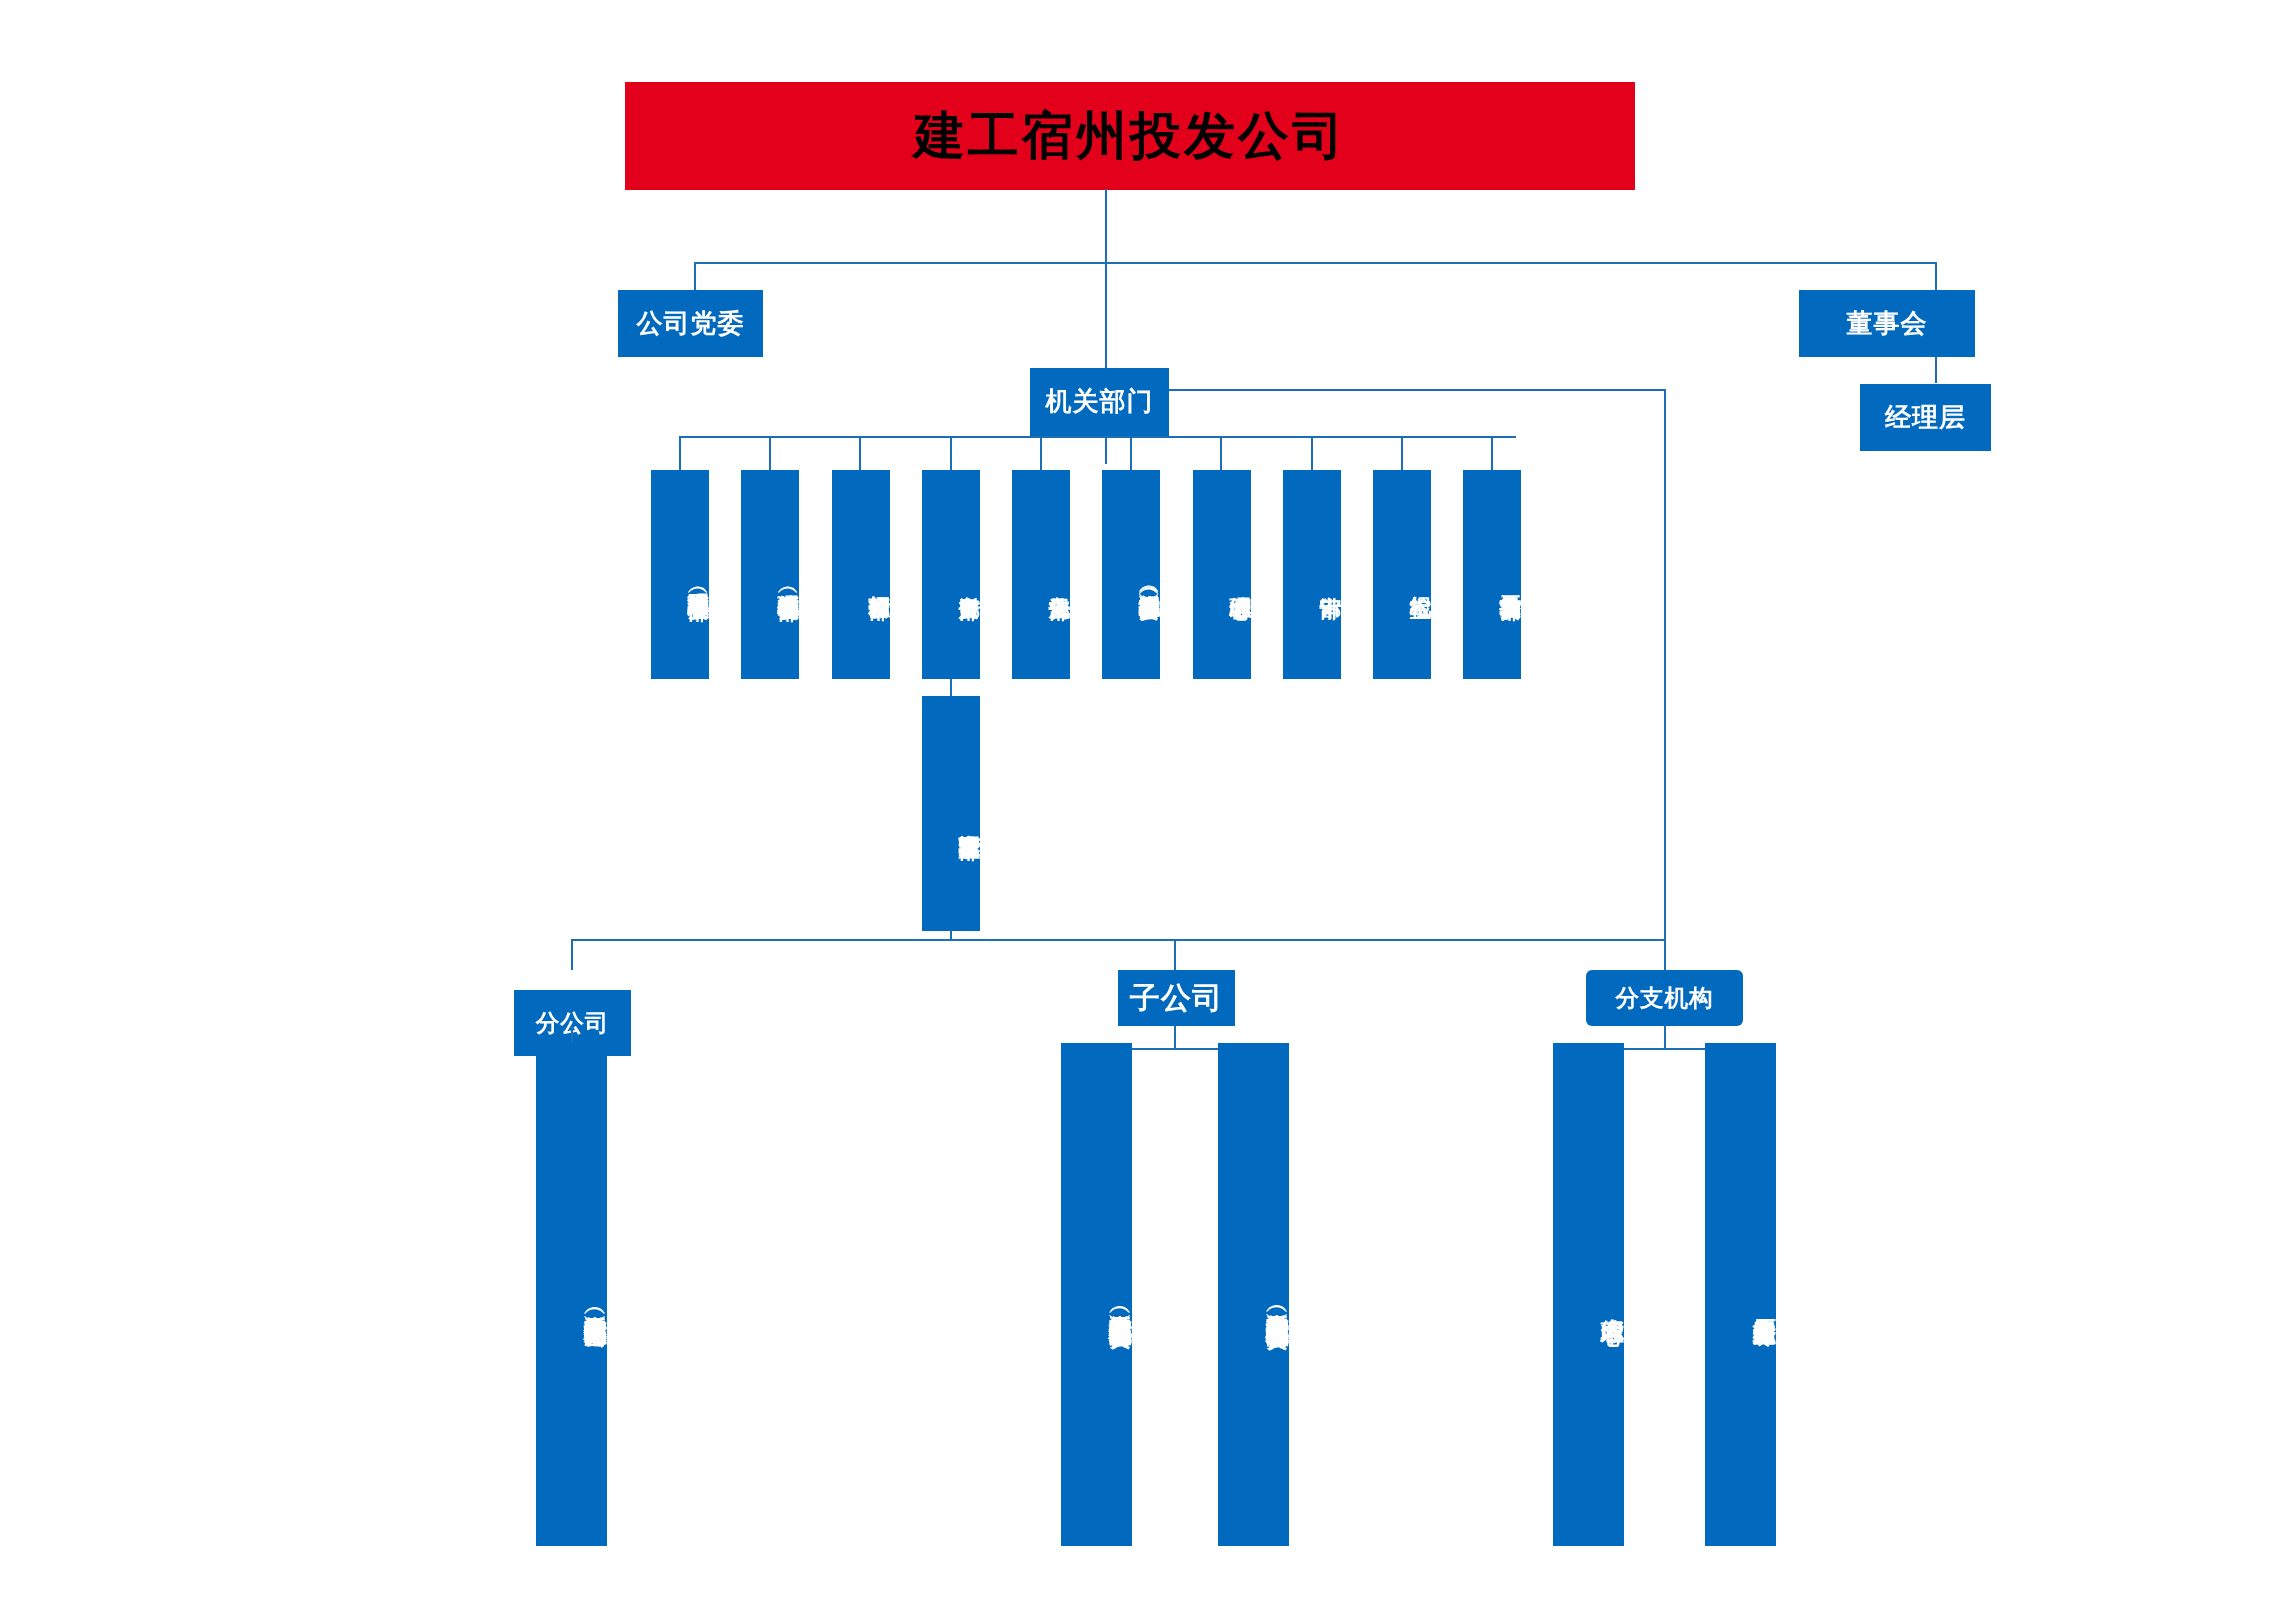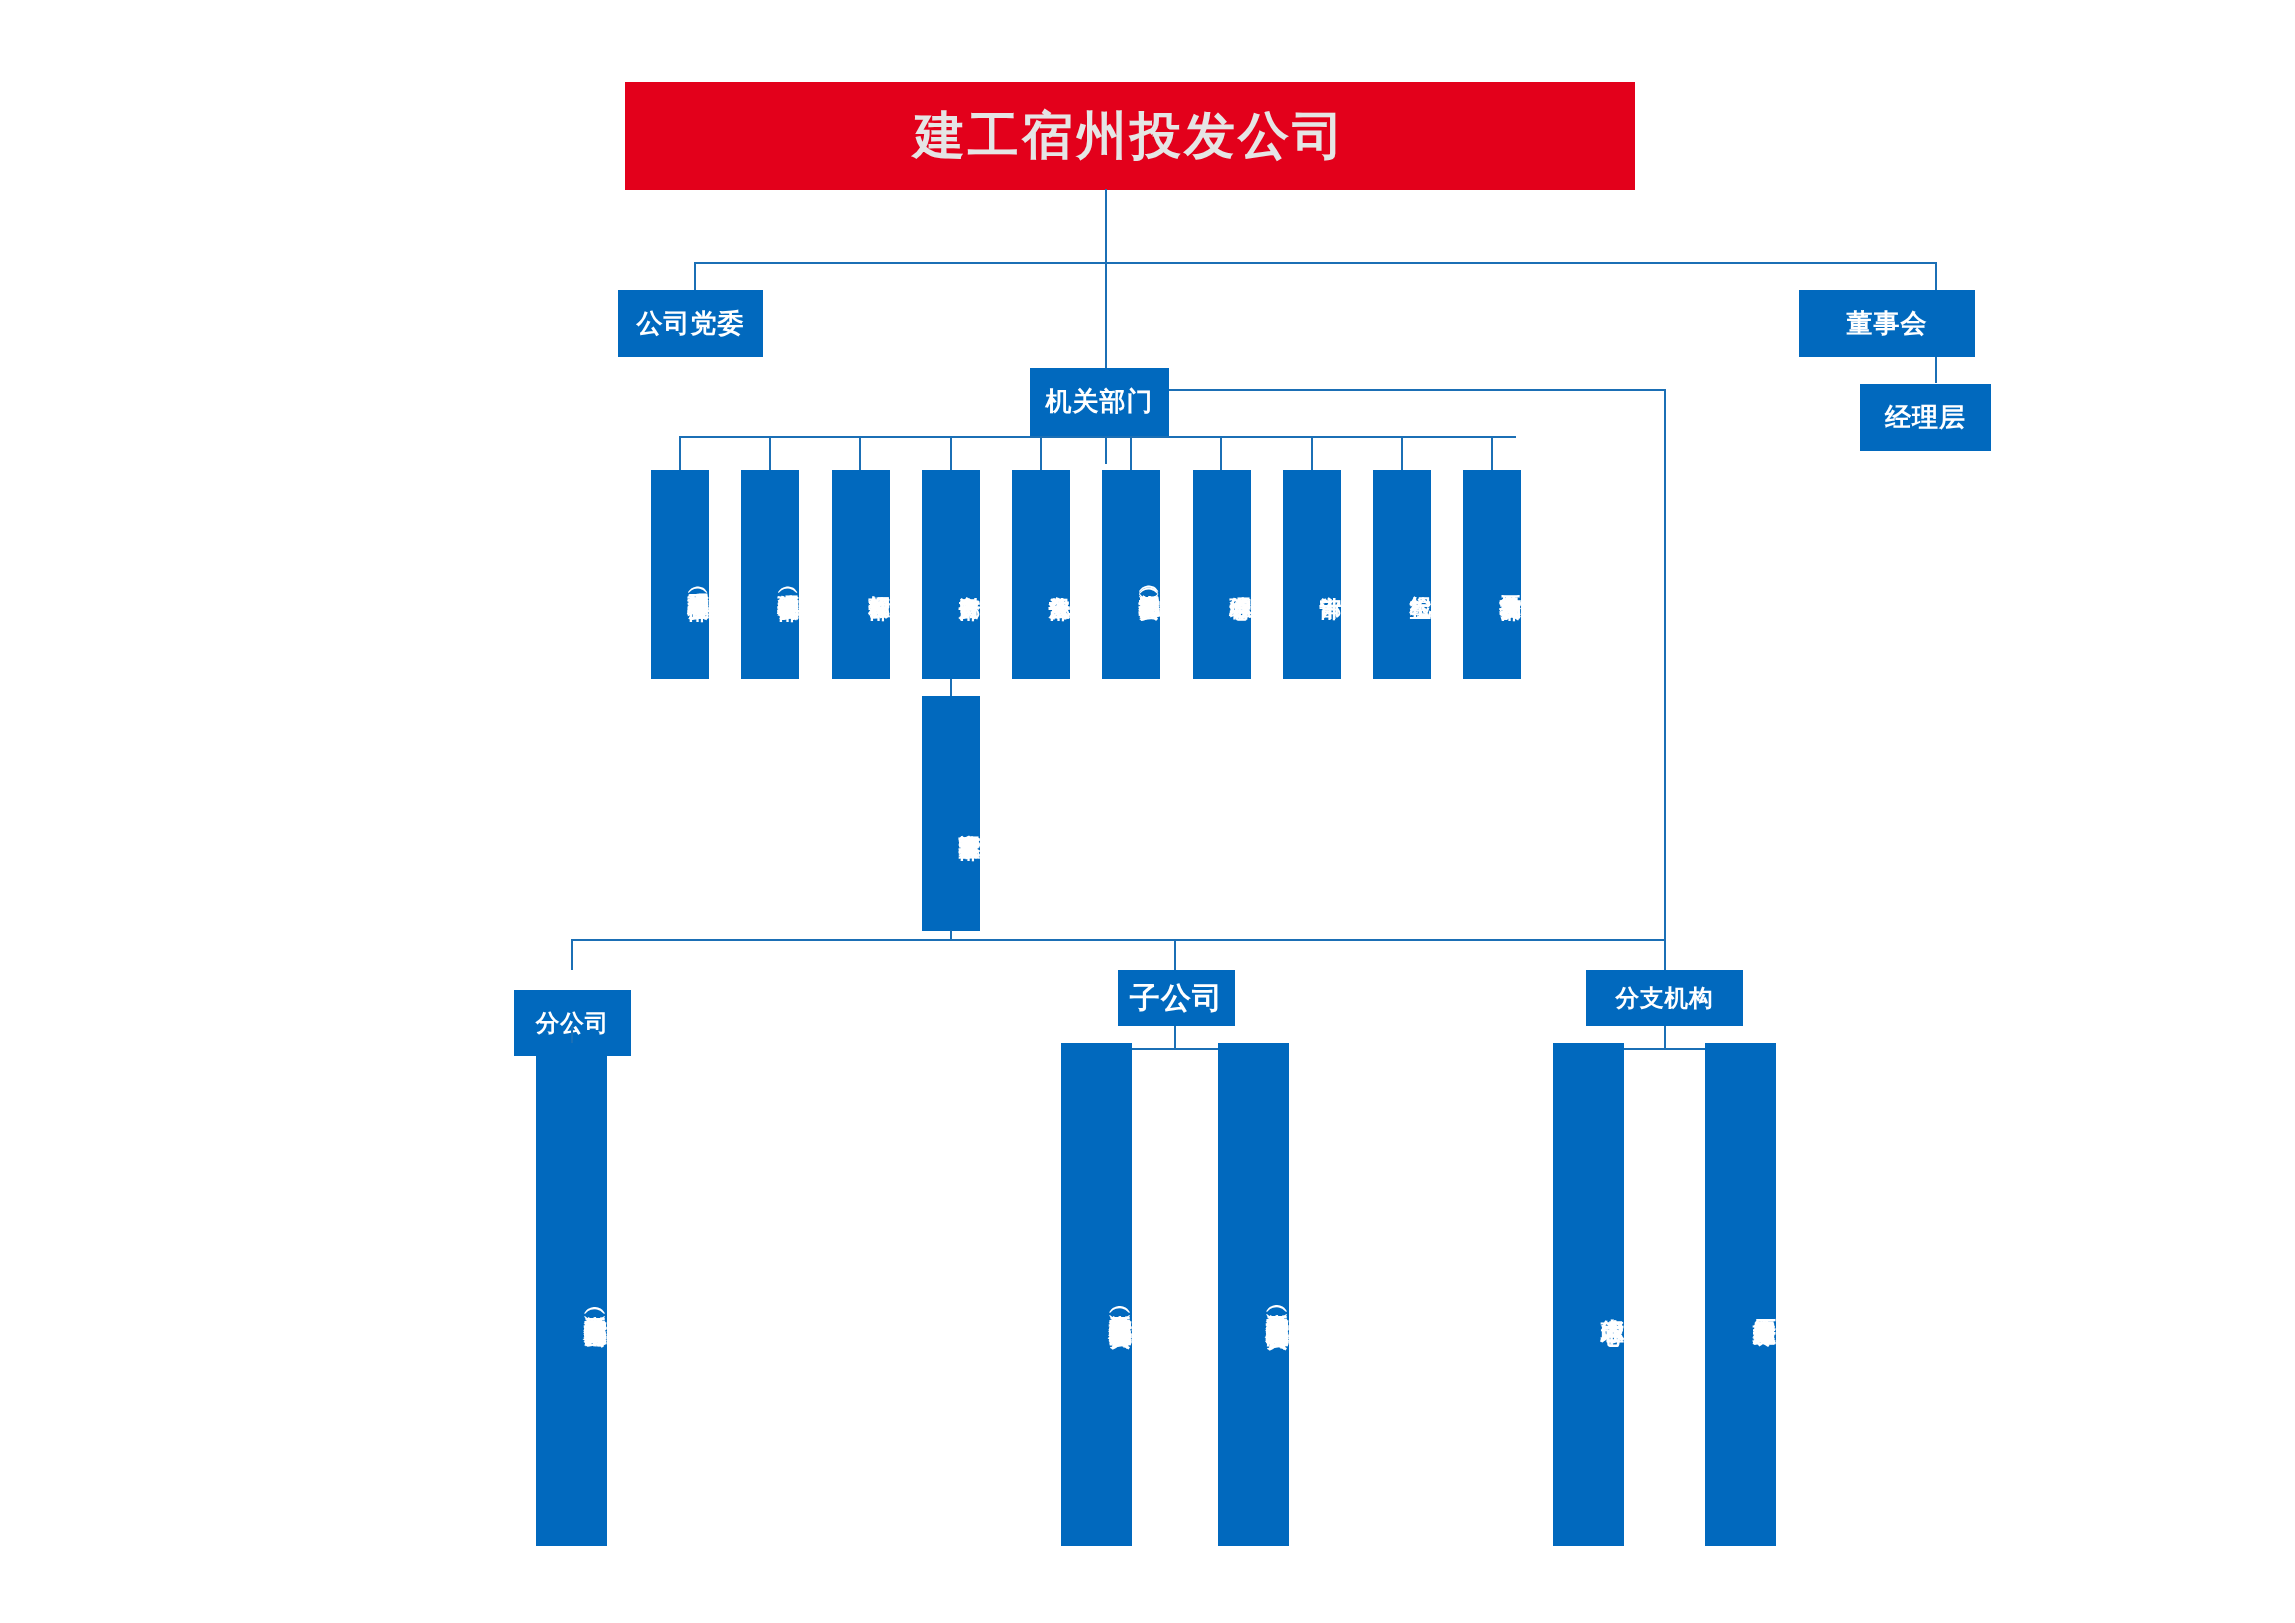--- a/index.html
+++ b/index.html
@@ -48,21 +48,21 @@
   }
   .node.v.bottomtier{
     font-size:23px;
     padding-top:15.3px;
   }
 
   
   .banner{
     position:absolute;
     background:#e3001b;
-    color:#e5e5e5;
+    color:#000000;
     display:flex;
     align-items:center;
     justify-content:center;
     font-size:51px;
     font-weight:bold;
     letter-spacing:0.06em;
   }
 
   
   .ln{position:absolute;background:#1b6fb5;}
@@ -158,21 +158,21 @@
   <div class="node v bottomtier" style="left: 1061px; top: 1043px; width: 71px; height: 503px; background: rgb(1, 105, 190);">
     <span>安徽建工（宿州）投资发展集团</span>
     <span>公路工程有限责任公司</span>
   </div>
   <div class="node v bottomtier" style="left: 1218px; top: 1043px; width: 71px; height: 503px; background: rgb(1, 105, 190);">
     <span>安徽建工（宿州）投资发展集团</span>
     <span>市政园林工程有限责任公司</span>
   </div>
 
   <div class="ln v" style="left: 1664px; top: 939px; width: 2.1px; height: 31px; background: rgb(27, 111, 181);"></div>
-  <div class="node h" style="left: 1586px; top: 970px; width: 157px; height: 56px; font-size: 23.6px; background: rgb(1, 105, 190);">分支机构</div>
+  <div class="node h" style="left: 1586px; top: 970px; width: 157px; height: 56px; font-size: 23.6px; background: rgb(1, 105, 190); border-radius: 6px;">分支机构</div>
   <div class="ln v" style="left: 1664px; top: 1026px; width: 2.1px; height: 23.6px; background: rgb(27, 111, 181);"></div>
   <div class="ln h" style="left: 1588px; top: 1048px; width: 154px; height: 2.1px; background: rgb(27, 111, 181);"></div>
   <div class="ln v" style="left: 1588px; top: 1048px; width: 2.1px; height: 28px; background: rgb(27, 111, 181);"></div>
   <div class="ln v" style="left: 1740px; top: 1048px; width: 2.1px; height: 28px; background: rgb(27, 111, 181);"></div>
 
   <div class="node v bottomtier" style="left: 1553px; top: 1043px; width: 71px; height: 503px; background: rgb(1, 105, 190);">
     <span>人才管理中心</span>
   </div>
   <div class="node v bottomtier" style="left: 1705px; top: 1043px; width: 71px; height: 503px; background: rgb(1, 105, 190);">
     <span>历史遗留问题处置专班</span>

